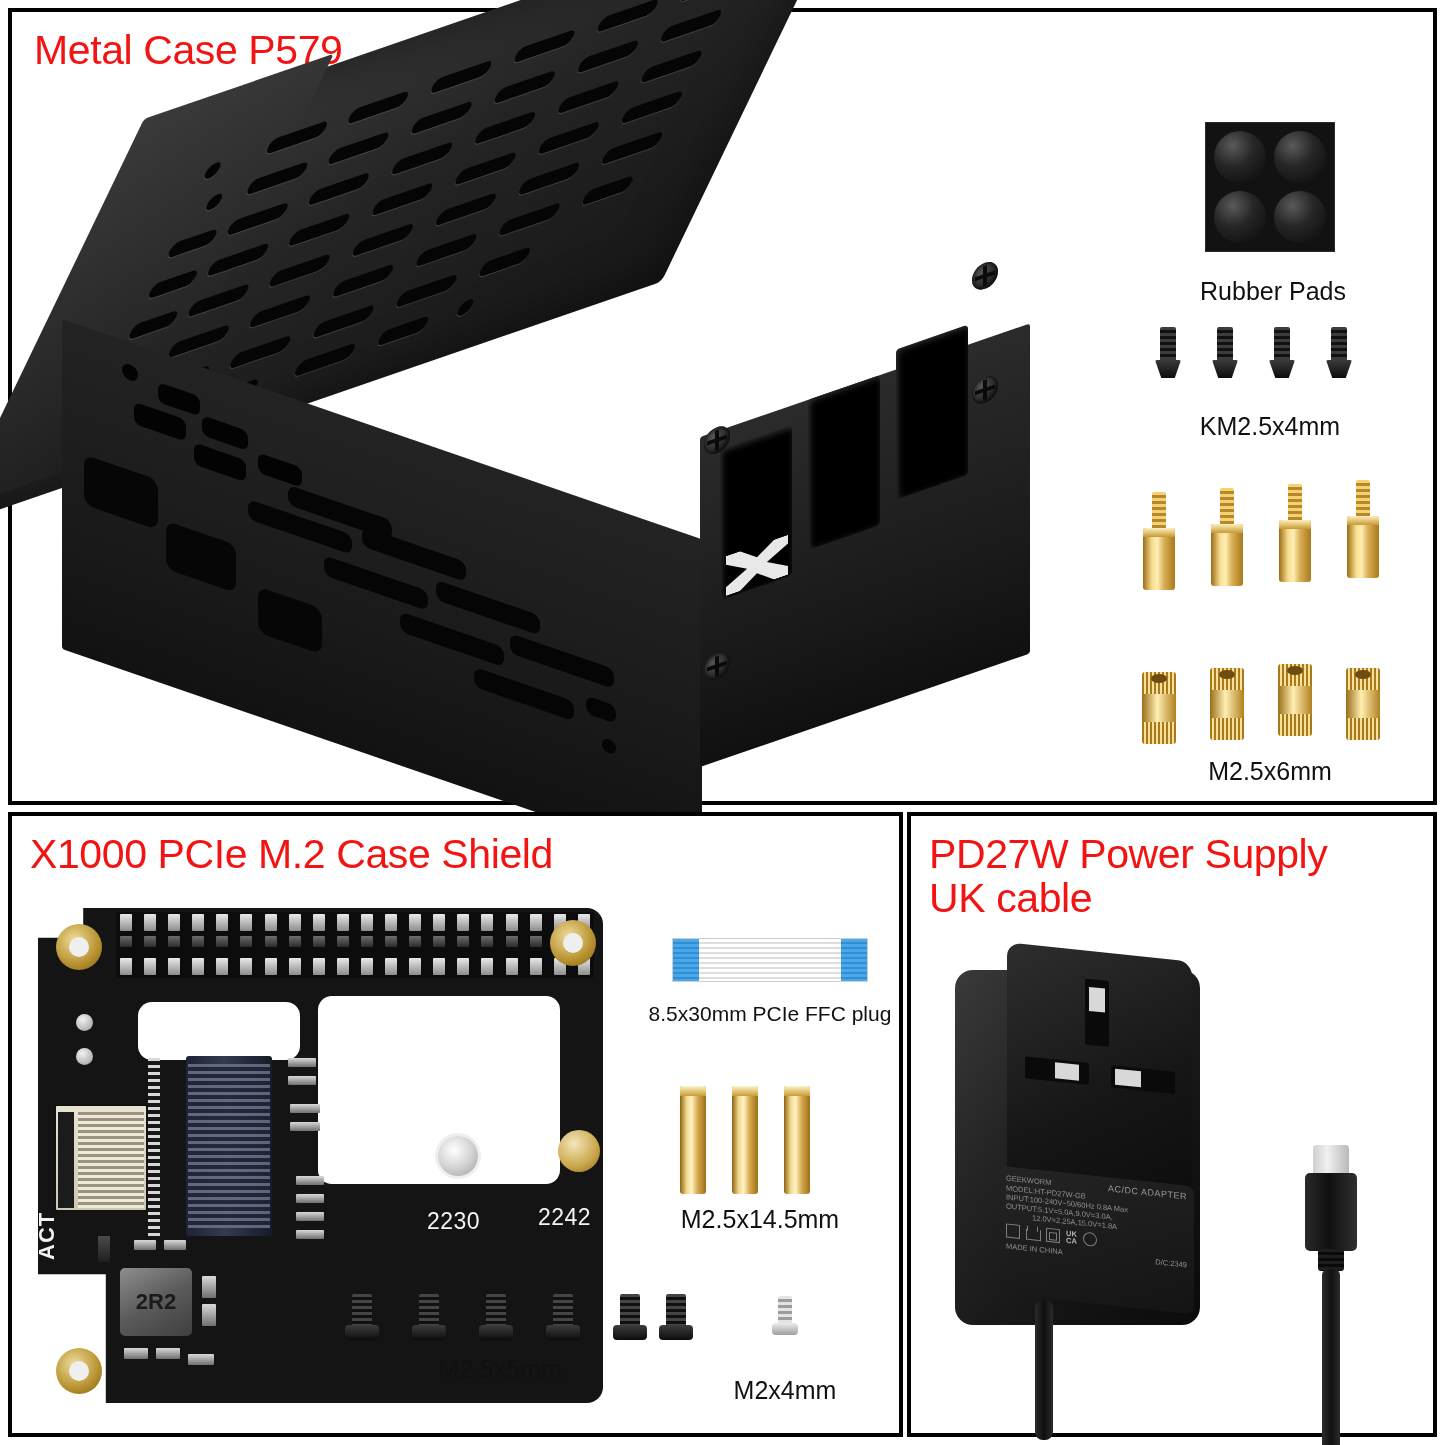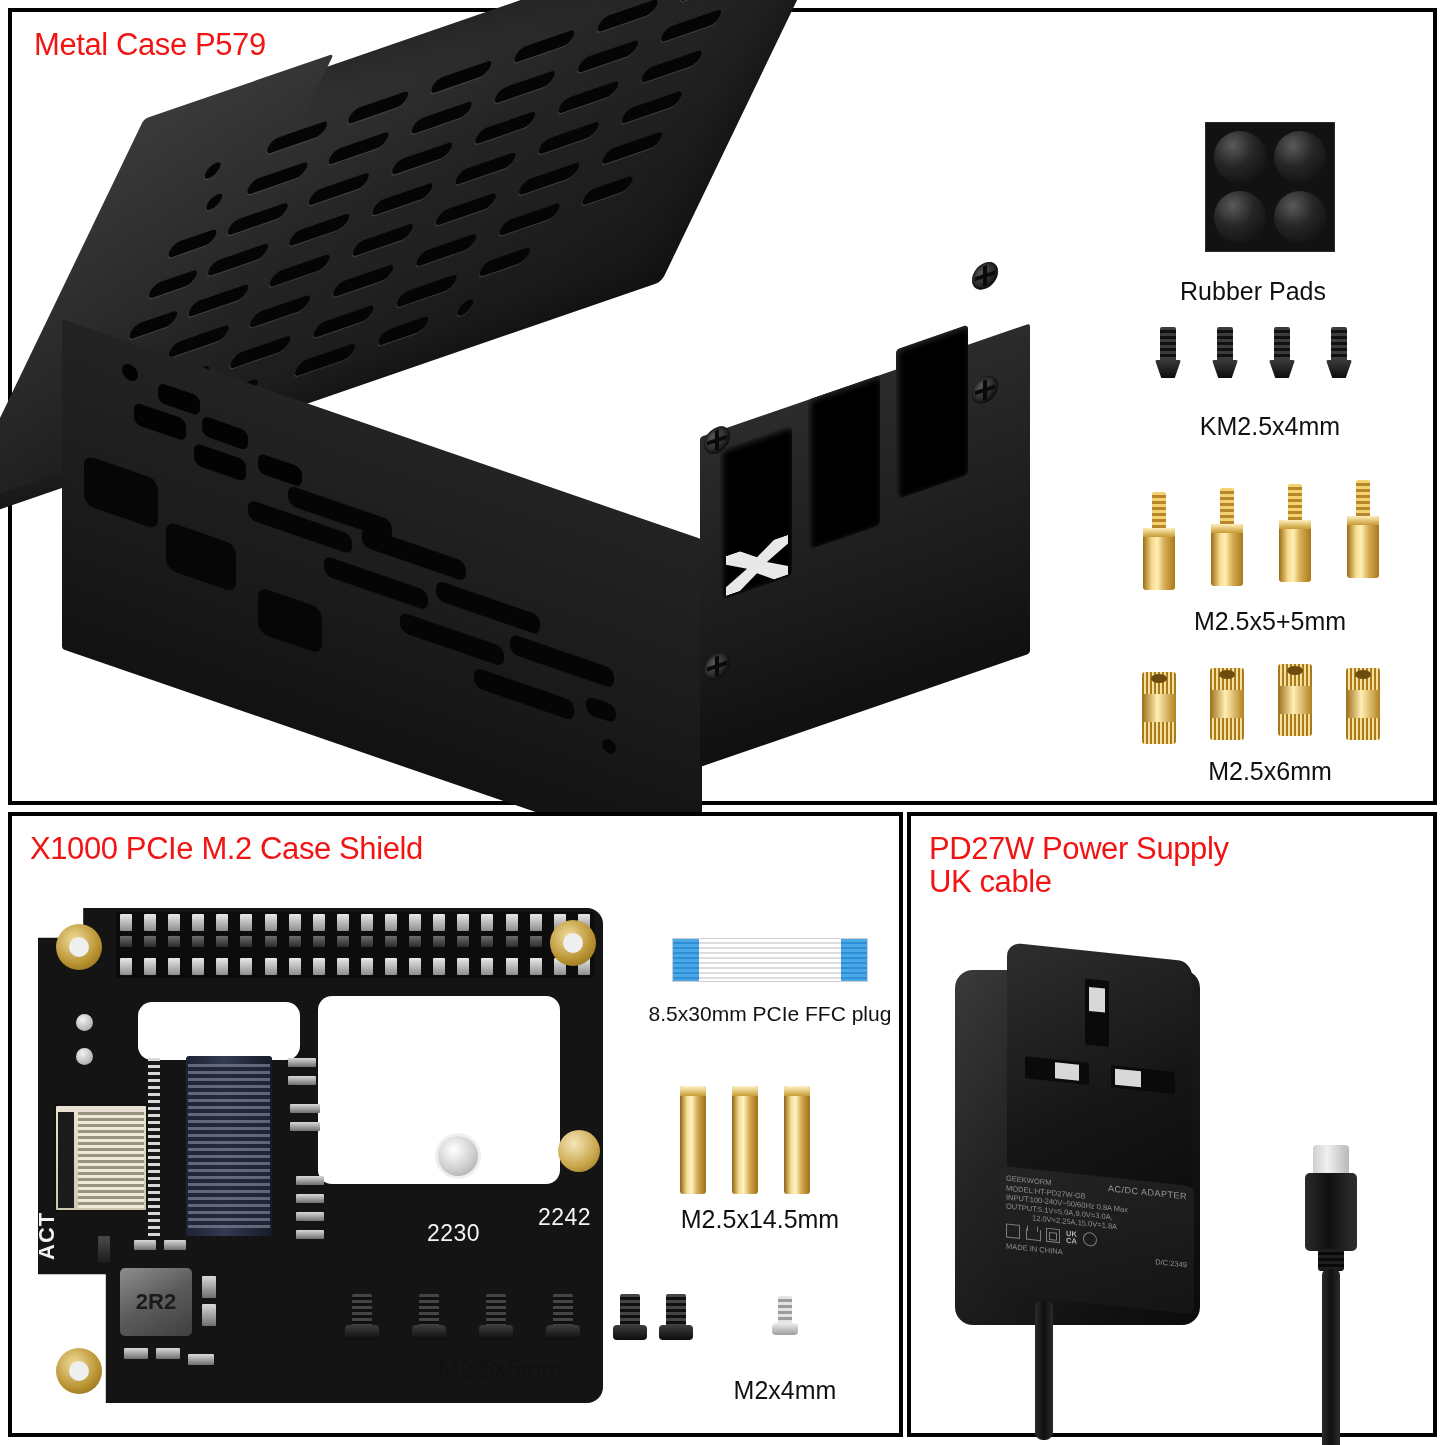--- a/index.html
+++ b/index.html
@@ -14,21 +14,21 @@
 
   
   .panel { position: absolute; border: 4px solid #000; background: #fff; }
   #panel-case   { left: 8px;  top: 8px;    width: 1429px; height: 797px; }
   #panel-shield { left: 8px;  top: 812px;  width: 895px;  height: 625px; }
   #panel-psu    { left: 907px;top: 812px;  width: 530px;  height: 625px; }
 
   .title {
     position: absolute;
     color: #f21313;
-    font-size: 31px;
+    font-size: 41px;
     font-weight: 400;
     letter-spacing: -0.4px;
     white-space: pre-line;
     line-height: 1.08;
   }
   #title-case   { left: 22px; top: 16px; }
   #title-shield { left: 18px; top: 16px; }
   #title-psu    { left: 18px; top: 16px; }
 
   .caption {
@@ -469,21 +469,21 @@
     </div>
 
     <div id="acc-col">
 
       <div class="rubber-block" style="left:88px; top:10px;">
         <div class="dome" style="left:8px;  top:8px;"></div>
         <div class="dome" style="left:68px; top:8px;"></div>
         <div class="dome" style="left:8px;  top:68px;"></div>
         <div class="dome" style="left:68px; top:68px;"></div>
       </div>
-      <div class="caption" style="left:16px; top:165px; width:240px;">Rubber Pads</div>
+      <div class="caption" style="left:36px; top:165px; width:240px;">Rubber Pads</div>
 
       <div>
         <div class="flathead" style="left:38px;  top:215px;">
             <div class="thread"></div>
             <div class="head"></div>
           </div>
         <div class="flathead" style="left:95px;  top:215px;">
             <div class="thread"></div>
             <div class="head"></div>
           </div>
@@ -509,21 +509,20 @@
           </div>
         <div class="standoff" style="left:161px; top:372px;">
             <div class="male"></div>
             <div class="body"></div>
           </div>
         <div class="standoff" style="left:229px; top:368px;">
             <div class="male"></div>
             <div class="body"></div>
           </div>
       </div>
-      <div class="caption" style="left:8px; top:495px; width:290px;">M2.5x5+5mm</div>
 
       <div>
         <div class="insert" style="left:25px;  top:560px;">
             <div class="knurl"></div>
             <div class="band"></div>
             <div class="hole"></div>
           </div>
         <div class="insert" style="left:93px;  top:556px;">
             <div class="knurl"></div>
             <div class="band"></div>
@@ -638,21 +637,21 @@
       </div>
     <div class="m2-pins"></div>
 
     <div class="via" style="left:400px; top:228px; width:40px; height:40px;
                 background: radial-gradient(circle at 40% 35%,#fff,#cfcfcf 55%,#9d9d9d);
                 box-shadow: 0 0 0 3px #efefef;"></div>
     <div class="via" style="left:520px; top:222px; width:42px; height:42px;
                 background: radial-gradient(circle at 38% 32%,#f4e6bb,#c9a martini 60%,#8a6a1d);
                 background: radial-gradient(circle at 38% 32%,#f4e6bb,#c9a64a 60%,#8a6a1d);"></div>
 
-    <div class="silk" style="left:389px; top:300px;margin-top:12px;">2230</div>
+    <div class="silk" style="left:389px; top:300px;">2230</div>
     <div class="silk" style="left:500px; top:296px;text-align:right;">2242</div>
 
     <div class="act-label">ACT</div>
     <div class="inductor">2R2</div>
 
     <div class="smd" style="left:250px; top:150px; width:28px; height:9px;"></div>
     <div class="smd" style="left:250px; top:168px; width:28px; height:9px;"></div>
     <div class="smd" style="left:252px; top:196px; width:30px; height:9px;"></div>
     <div class="smd" style="left:252px; top:214px; width:30px; height:9px;"></div>
     <div class="smd" style="left:258px; top:268px; width:28px; height:9px;"></div>

